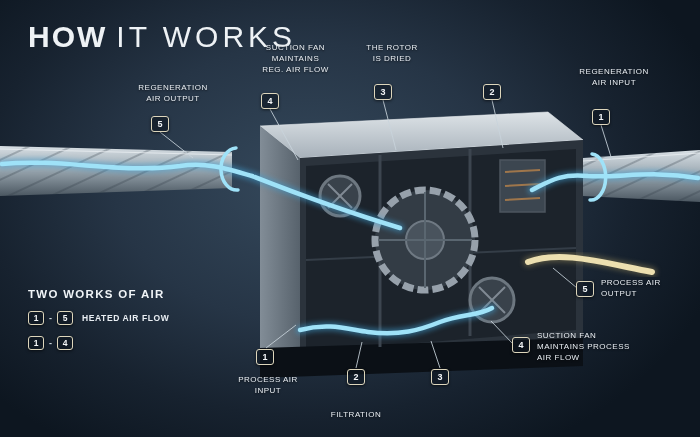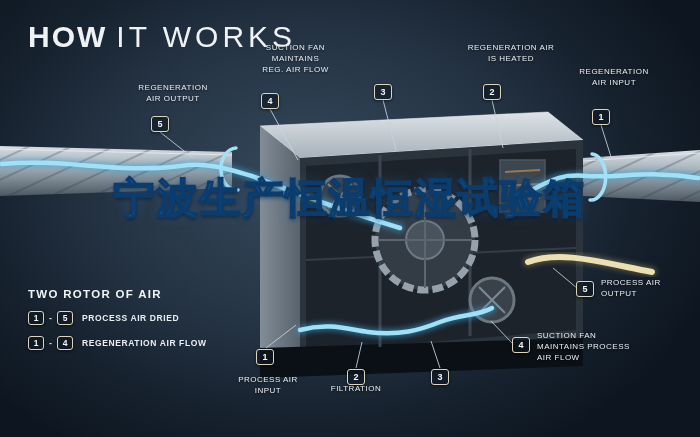--- a/index.html
+++ b/index.html
@@ -154,61 +154,59 @@
 
   <div class="callout-label ta-c" style="left:118px;top:82px;width:110px">REGENERATION
 AIR OUTPUT</div>
   <div class="badge" style="left:151px;top:116px">5</div>
 
   <div class="callout-label ta-c" style="left:248px;top:42px;width:95px">SUCTION FAN
 MAINTAINS
 REG. AIR FLOW</div>
   <div class="badge" style="left:261px;top:93px">4</div>
 
+  <div class="callout-label ta-c" style="left:352px;top:42px;width:80px">THE ROTOR
+IS DRIED</div>
   <div class="badge" style="left:374px;top:84px">3</div>
 
-  <div class="callout-label ta-c" style="left:452px;top:42px;width:118px">REGENERATION AIR
-IS HEATED</div>
   <div class="badge" style="left:483px;top:84px">2</div>
 
   <div class="callout-label ta-c" style="left:560px;top:66px;width:108px">REGENERATION
 AIR INPUT</div>
   <div class="badge" style="left:592px;top:109px">1</div>
 
   <div class="badge" style="left:576px;top:281px">5</div>
   <div class="callout-label ta-l" style="left:601px;top:277px;width:78px">PROCESS AIR
 OUTPUT</div>
 
   <div class="badge" style="left:512px;top:337px">4</div>
   <div class="callout-label ta-l" style="left:537px;top:330px;width:112px">SUCTION FAN
 MAINTAINS PROCESS
 AIR FLOW</div>
 
   <div class="badge" style="left:431px;top:369px">3</div>
 
   <div class="badge" style="left:347px;top:369px">2</div>
-  <div class="callout-label ta-c" style="left:316px;top:383px;width:80px">FILTRATION</div>
+  <div class="callout-label ta-c" style="left:316px;top:409px;width:80px">FILTRATION</div>
 
   <div class="badge" style="left:256px;top:349px">1</div>
   <div class="callout-label ta-c" style="left:232px;top:374px;width:72px">PROCESS AIR
 INPUT</div>
 
   <div class="legend">
-    <div class="legend-heading">TWO ROTOR OF AIR</div>
+    <div class="legend-heading">TWO WORKS OF AIR</div>
     <div class="legend-row">
       <span class="badge">1</span>
       <span class="sep">-</span>
       <span class="badge">5</span>
-      <span class="legend-label">PROCESS AIR DRIED</span>
+      <span class="legend-label">HEATED AIR FLOW</span>
     </div>
     <div class="legend-row">
       <span class="badge">1</span>
       <span class="sep">-</span>
       <span class="badge">4</span>
-      <span class="legend-label">REGENERATION AIR FLOW</span>
     </div>
   </div>
 
   <div class="watermark">
-    <div class="wm-line1">宁波生产恒温恒湿试验箱</div>
   </div>
 
 </div>
 
 </body></html>

